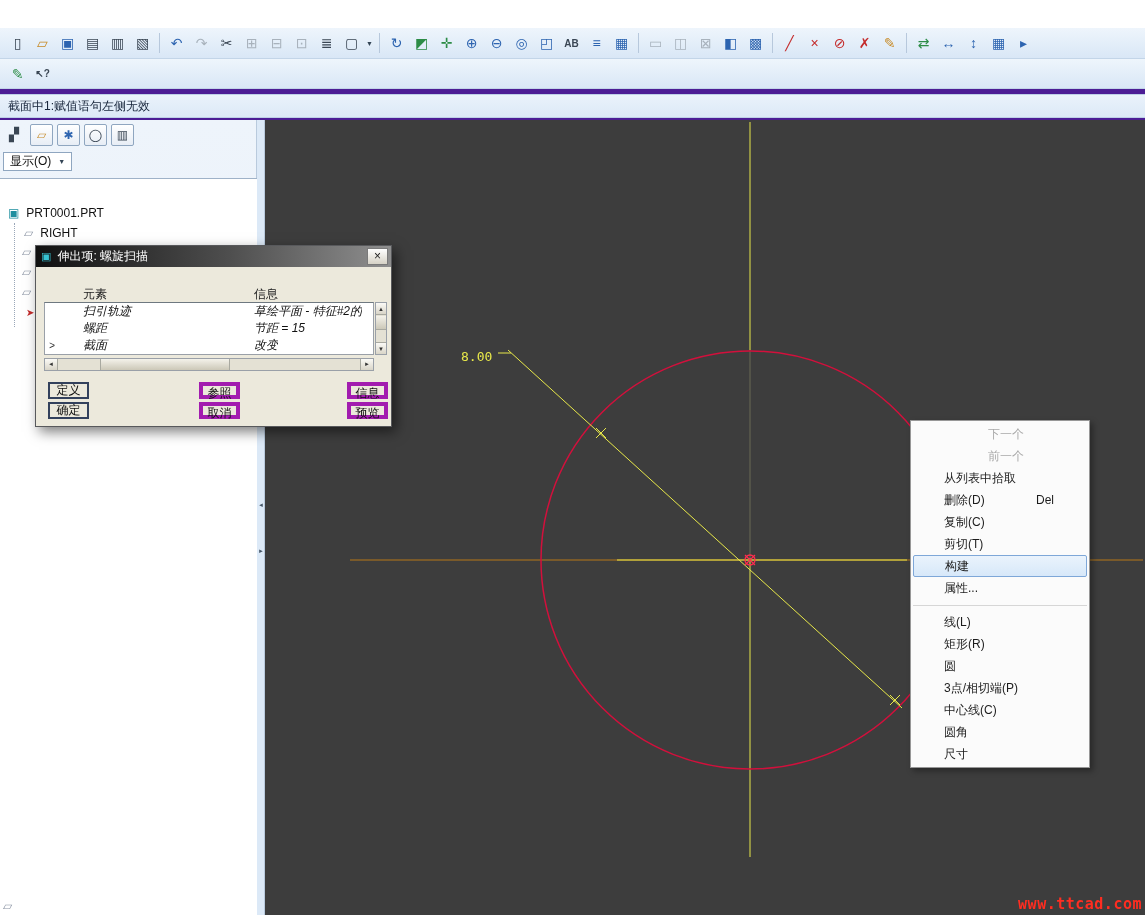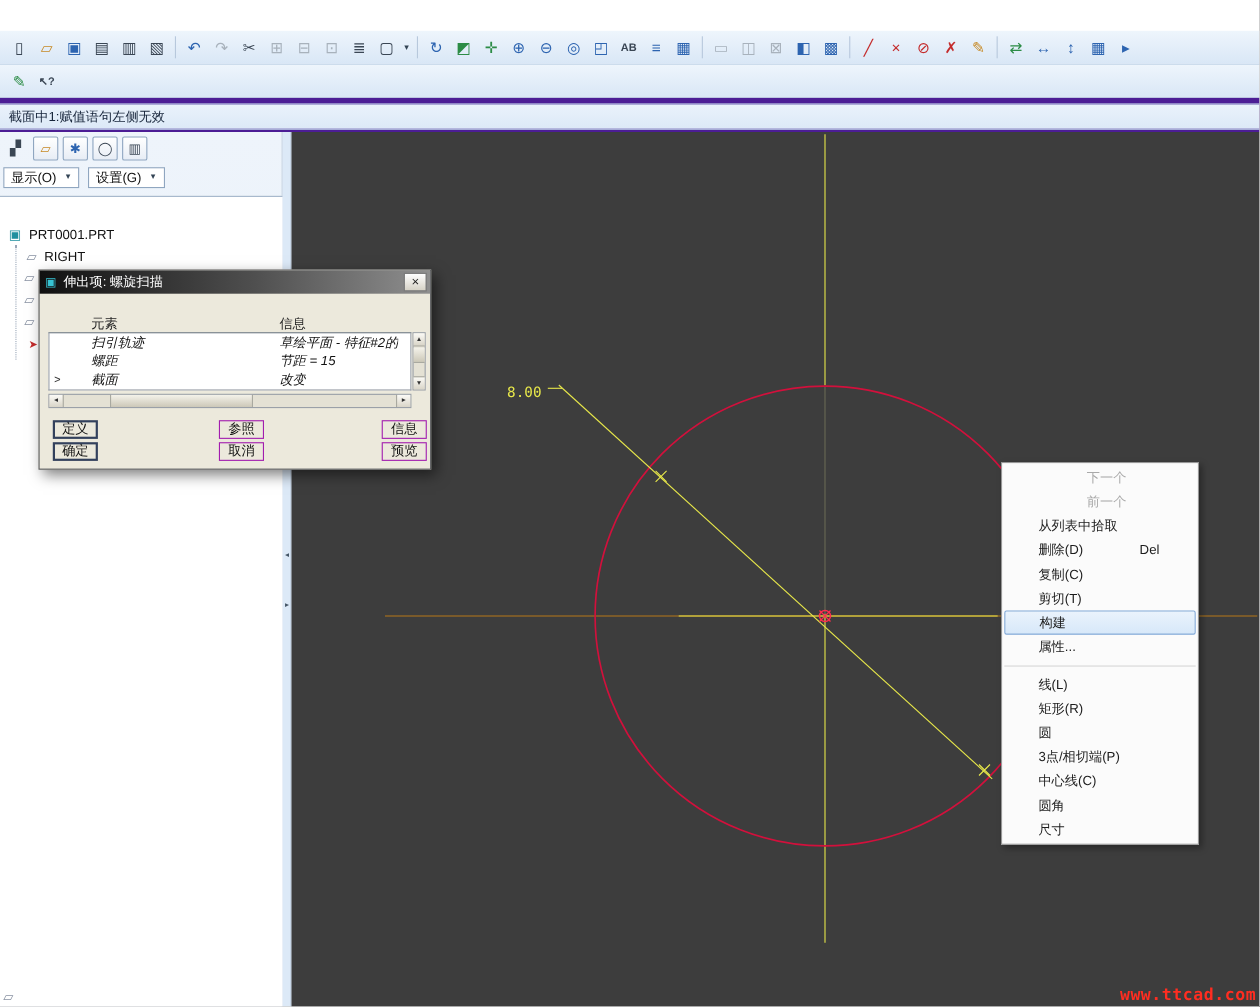--- a/index.html
+++ b/index.html
@@ -38,21 +38,21 @@
   
   .main { position:absolute; top:120px; left:0; width:1145px; height:795px; }
 
   .left-panel { position:absolute; left:0; top:0; width:257px; height:795px;
                 background:linear-gradient(#eef4fb,#e2ecf7); border-right:1px solid #b9cadd; }
   .panel-toolbar { position:absolute; top:2px; left:2px; height:26px;
                    display:flex; align-items:center; gap:4px; }
   .flat-icon { width:24px; height:22px; text-align:center; line-height:22px; font-size:13px; color:#3a4654; }
   .pbtn { width:23px; height:22px; background:linear-gradient(#ffffff,#e7edf5);
           border:1px solid #8fa6c0; border-radius:2px; text-align:center; line-height:20px; font-size:12px; }
-  .panel-dropdowns { position:absolute; top:32px; left:3px; display:flex; gap:8px; }
+  .panel-dropdowns { position:absolute; top:32px; left:3px; display:flex; gap:8px;flex-direction:column; }
   .pdrop { height:19px; background:#fff; border:1px solid #8fa6c0; display:flex;
            align-items:center; gap:7px; padding:0 6px; font-size:12px; }
   .pdrop .dd { font-size:7px; color:#345; }
   .tree-box { position:absolute; top:58px; left:0; width:257px; height:737px;
               background:#fff; border-top:1px solid #9fb2c8; }
   .tree-item { display:flex; align-items:center; gap:7px; height:20px; padding-left:8px; }
   .tree-item.first { margin-top:24px; }
   .tree-item.indent { padding-left:24px; }
   .t-icon { font-size:12px; }
   .part-icon { color:#1f8f9f; }
@@ -113,21 +113,21 @@
   .dlg-hsb { position:absolute; left:8px; top:112px; width:330px; height:13px;
              background:#e4e1d4; border:1px solid #9aa0a8; }
   .hsb-btn { position:absolute; top:0; width:13px; height:11px; font-size:6px; text-align:center;
              line-height:11px; color:#333; background:linear-gradient(#fbfaf6,#d9d5c8); }
   .hsb-left { left:0; border-right:1px solid #a9a9a0; }
   .hsb-right { right:0; border-left:1px solid #a9a9a0; }
   .hsb-thumb { position:absolute; left:55px; top:0; width:130px; height:11px;
                background:linear-gradient(#f4f2ea,#ccc8b8);
                border-left:1px solid #a9a9a0; border-right:1px solid #a9a9a0; }
   .dbtn { position:absolute; width:41px; height:17px; background:#ece9dc;
-          border:1px solid #a21caf; font-size:12px; text-align:center; line-height:15px; }
+          border:4px solid #a21caf; font-size:12px; text-align:center; line-height:15px; }
   .dbtn.focused { border:2px solid #33415c; line-height:13px; }
   .dbtn.strong { border:2px solid #33415c; line-height:13px; }
   .b-define{left:12px;top:136px} .b-refs{left:163px;top:136px} .b-info{left:311px;top:136px}
   .b-ok{left:12px;top:156px} .b-cancel{left:163px;top:156px} .b-preview{left:311px;top:156px}
 </style>
 </head>
 <body>
 
 <div class="app">
 

